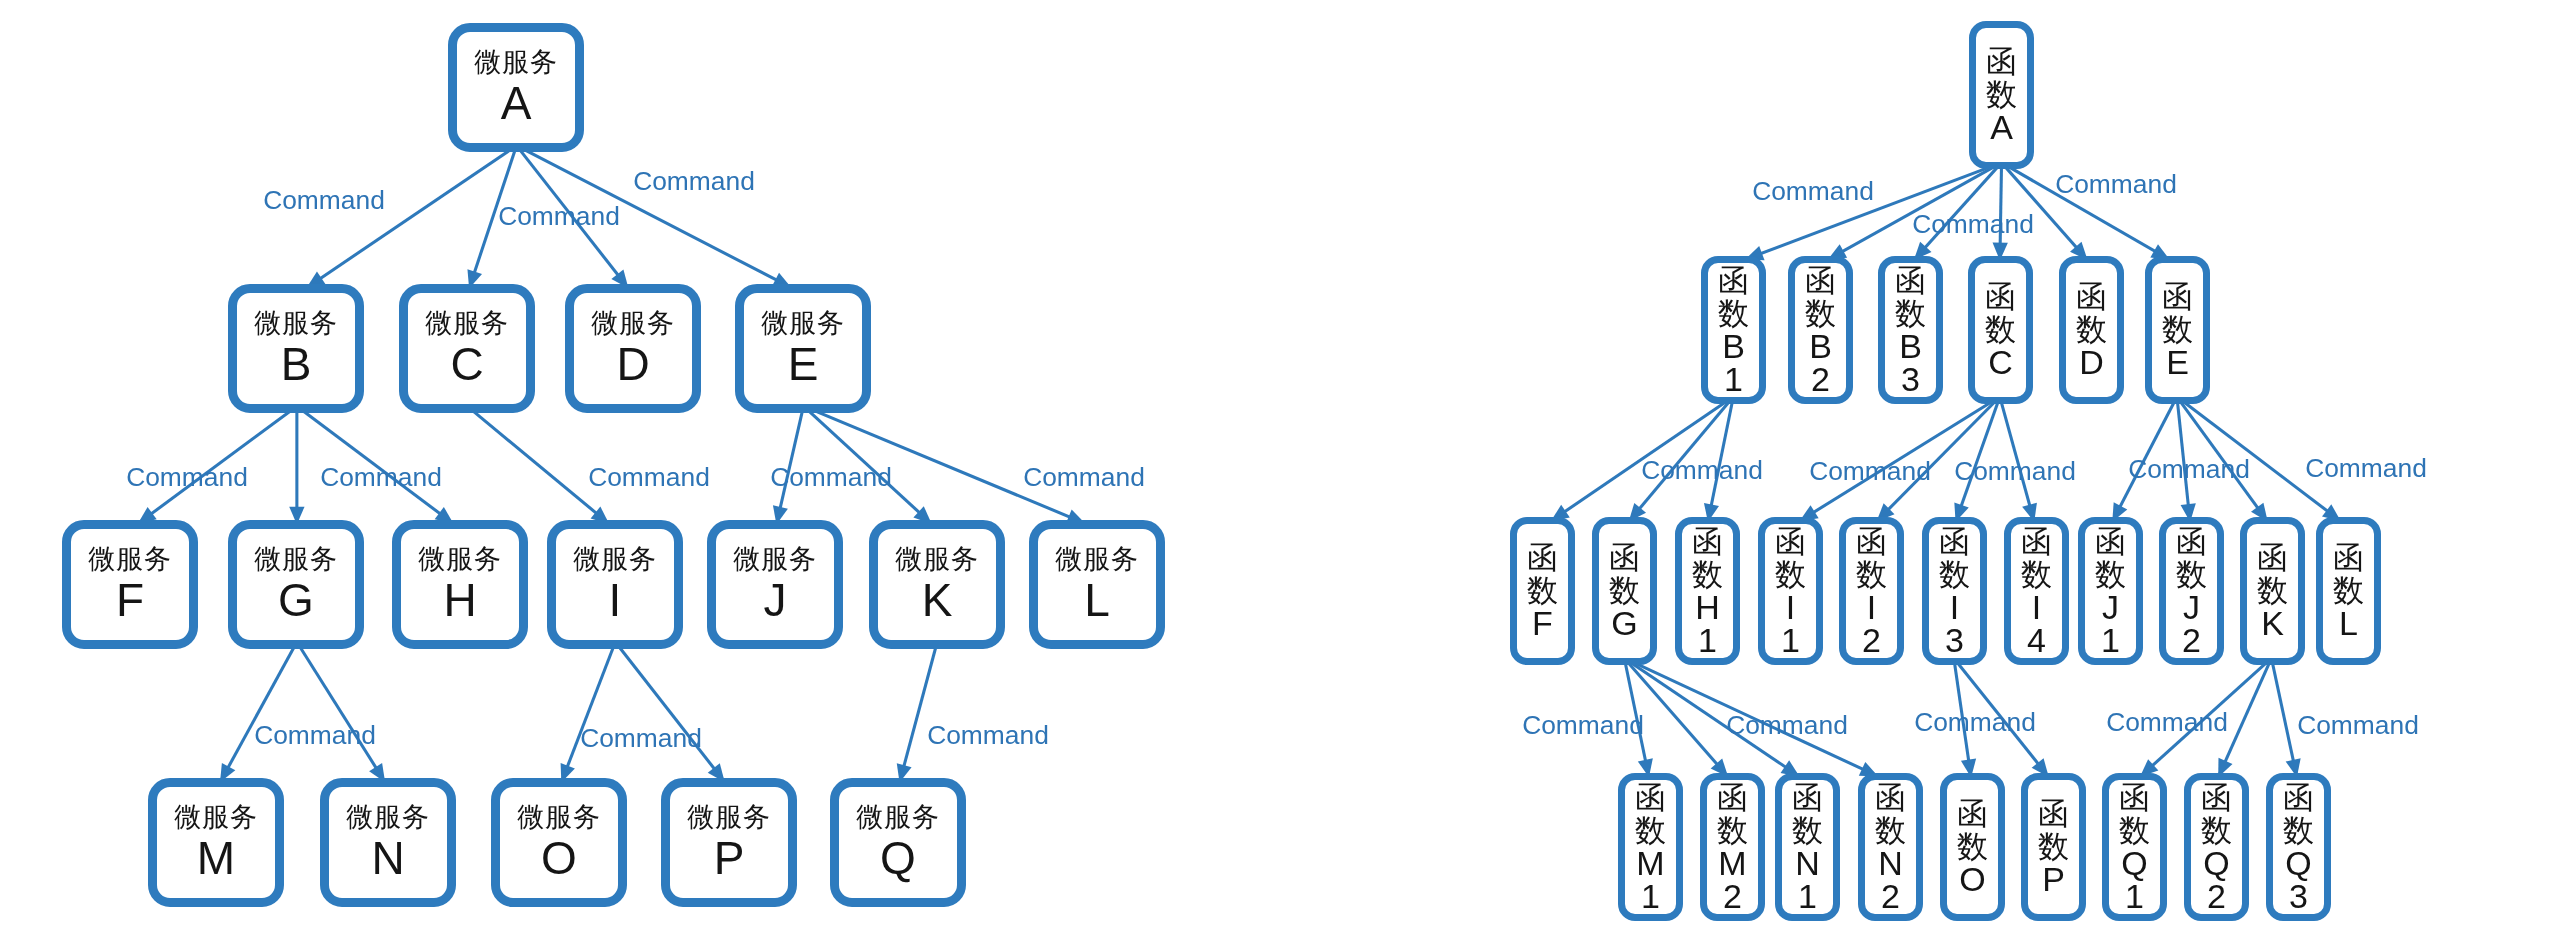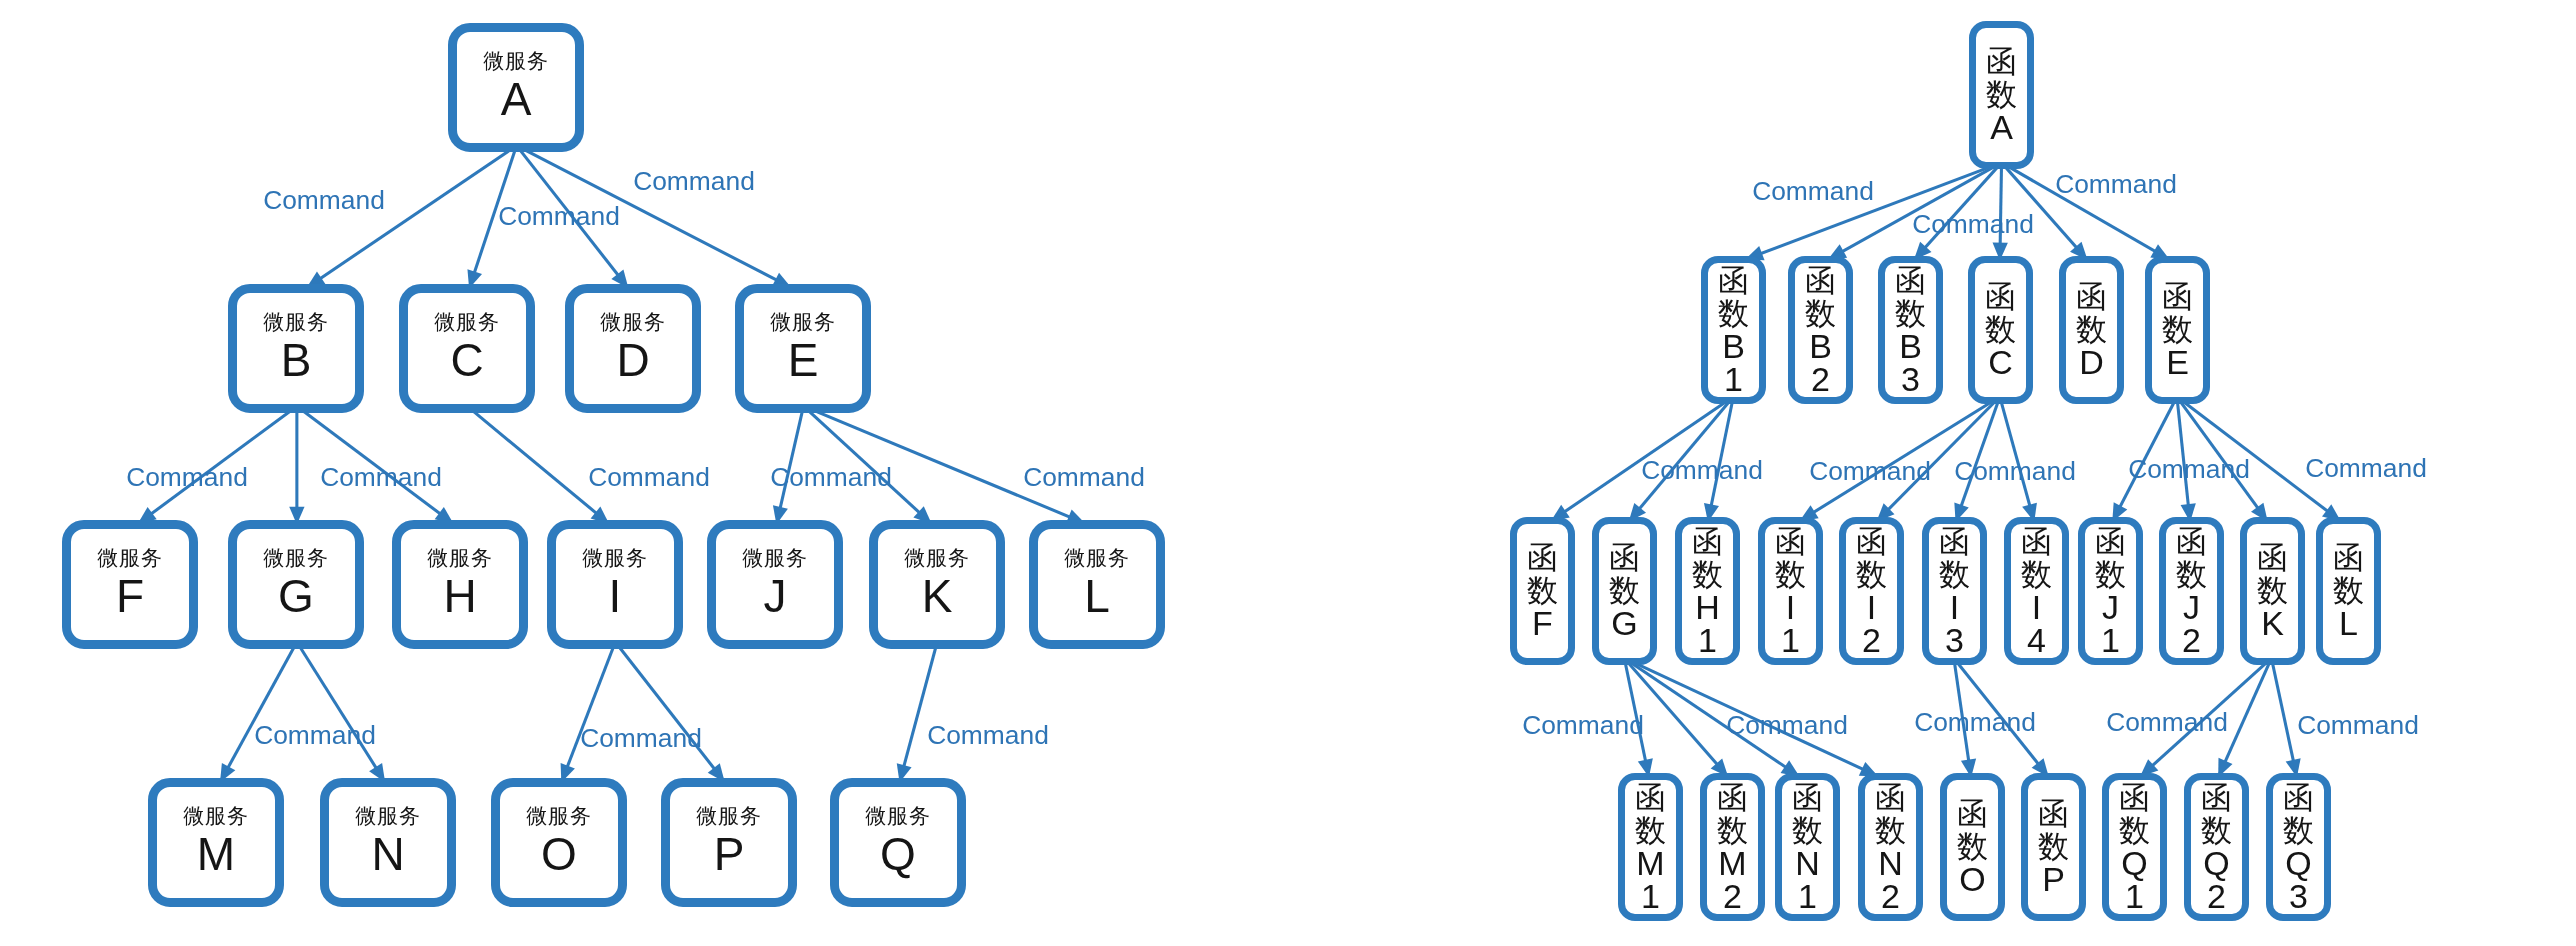--- a/index.html
+++ b/index.html
@@ -8,21 +8,21 @@
     background:var(--bg,#fff);
     font-family:"Liberation Sans","DejaVu Sans",sans-serif;
   }
   #edge-layer{position:absolute;left:0;top:0;width:2576px;height:946px;}
   .node{
     position:absolute;box-sizing:border-box;background:var(--node-fill,#fff);
     border:9.4px solid var(--node-border,#2E7BBE);border-radius:22px;
     display:flex;flex-direction:column;align-items:center;justify-content:center;
     color:var(--node-text,#151515);text-align:center;
   }
-  .left-node .node-prefix{font-size:21px;line-height:1.2;letter-spacing:0.9px;font-family:Liberation Serif, serif;}
+  .left-node .node-prefix{font-size:27px;line-height:1.2;letter-spacing:0.9px;}
   .left-node .node-letter{font-size:46px;line-height:1.12;}
   .right-node{border-width:7.7px;border-radius:17px;padding:1.7px 0;}
   .right-node .vchar{font-size:31px;line-height:1.05;}
   .right-node .vchar.latin{font-size:34px;line-height:0.95;}
   .edge-label{
     position:absolute;transform:translate(-50%,-50%);
     color:var(--edge-label,#2E74B5);font-size:26.4px;white-space:nowrap;
   }
 </style>
 </head>

